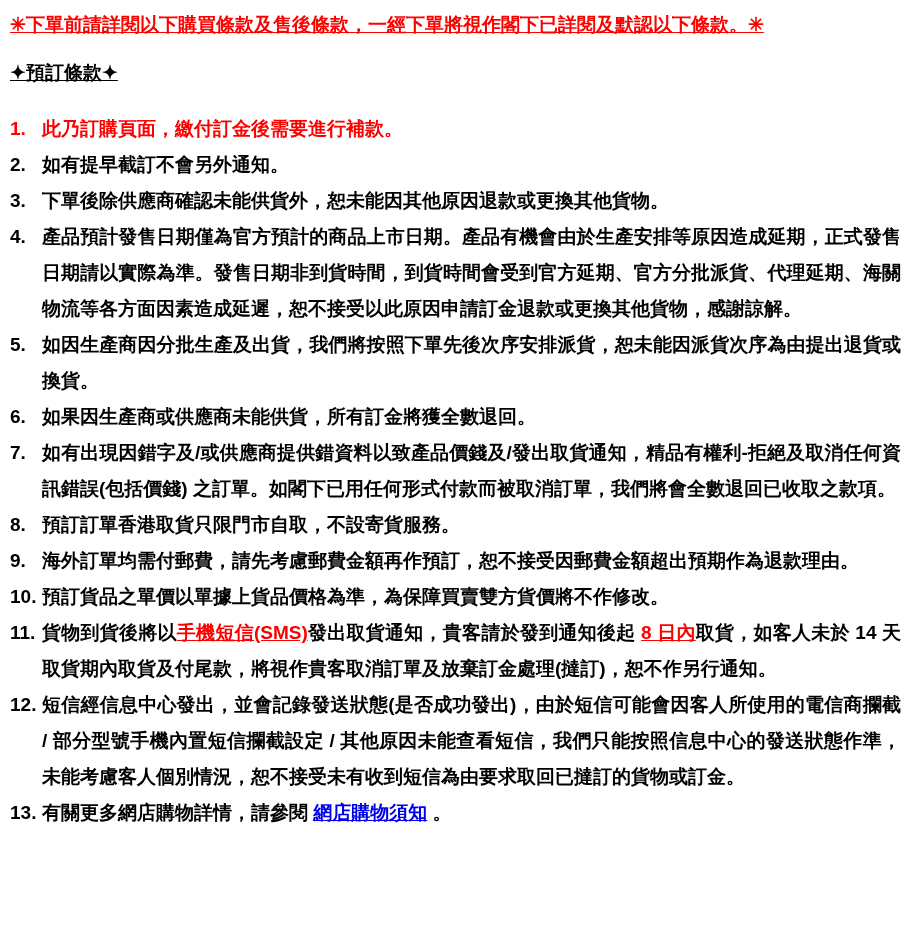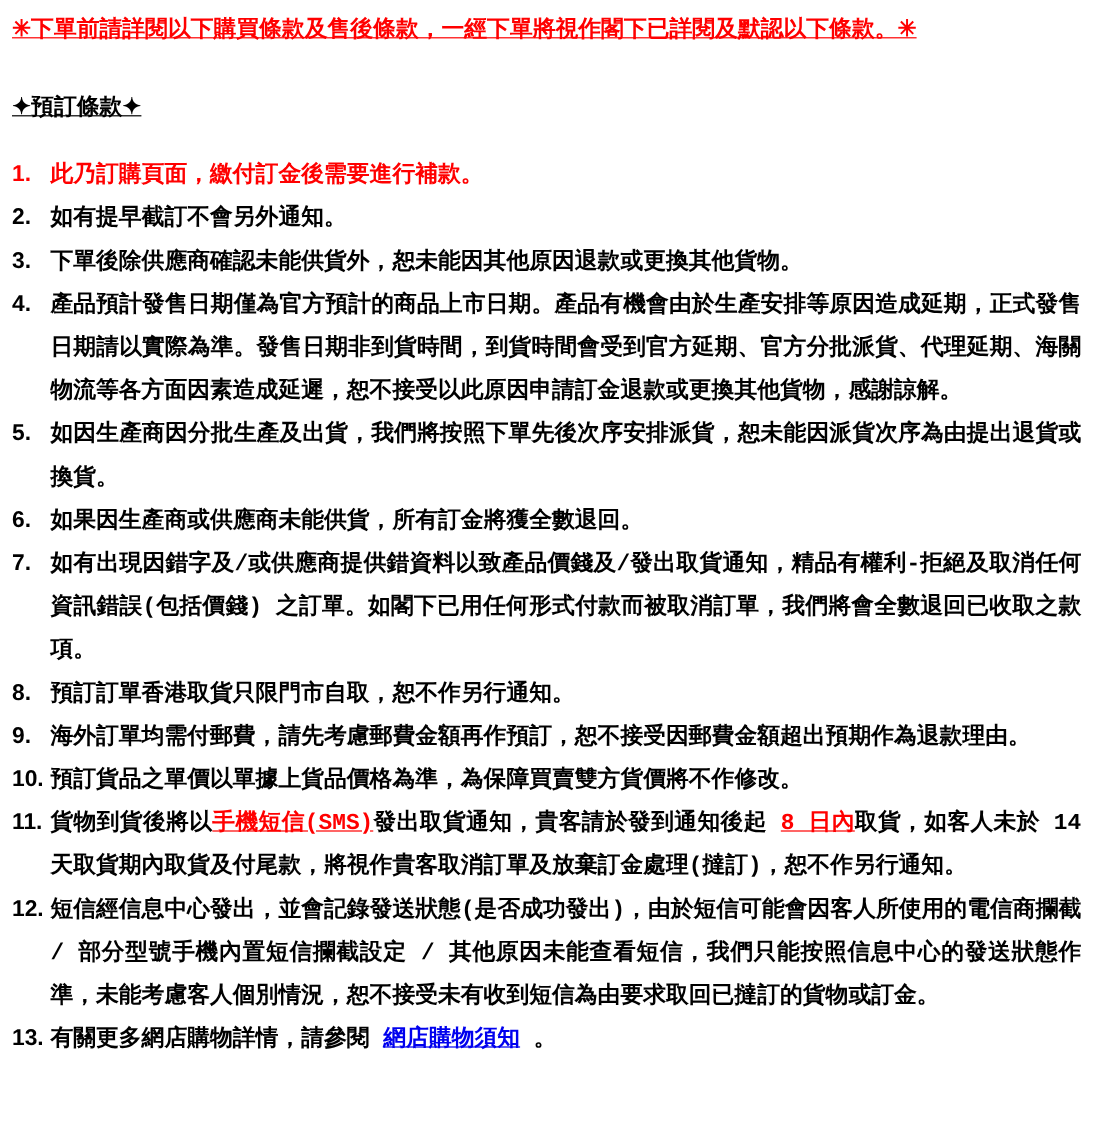--- a/index.html
+++ b/index.html
@@ -13,21 +13,21 @@
     padding: 12px 12px 10px 10px;
     font-family: "Liberation Sans", sans-serif;
     font-weight: bold;
     color: #000000;
     font-size: 19px;
   }
   .notice {
     color: #ff0000;
     text-decoration: underline;
     line-height: 26px;
-    margin-bottom: 39px;
+    margin-bottom: 22px;
   }
   .section-title {
     color: #000000;
     text-decoration: underline;
     line-height: 26px;
     margin-bottom: 25px;
     display: inline-block;
   }
   .terms-list {
     margin: 0;
@@ -40,21 +40,20 @@
   }
   .term-num {
     flex: 0 0 auto;
     min-width: 28px;
     padding-right: 4px;
     white-space: nowrap;
   }
   .term-text {
     flex: 1 1 auto;
     text-align: justify;
-    font-family: Liberation Mono, monospace;
   }
   .term.red, .term.red .term-text, .term.red .term-num {
     color: #ff0000;
   }
   .red-em {
     color: #ff0000;
     text-decoration: underline;
   }
   .blue-link {
     color: #0000ee;
@@ -104,21 +103,21 @@
     <div class="term-text">如果因生產商或供應商未能供貨，所有訂金將獲全數退回。</div>
   </div>
 
   <div class="term">
     <span class="term-num">7.</span>
     <div class="term-text">如有出現因錯字及/或供應商提供錯資料以致產品價錢及/發出取貨通知，精品有權利-拒絕及取消任何資訊錯誤(包括價錢) 之訂單。如閣下已用任何形式付款而被取消訂單，我們將會全數退回已收取之款項。</div>
   </div>
 
   <div class="term">
     <span class="term-num">8.</span>
-    <div class="term-text">預訂訂單香港取貨只限門市自取，恕不作另行通知。</div>
+    <div class="term-text">預訂訂單香港取貨只限門市自取，不設寄貨服務。</div>
   </div>
 
   <div class="term">
     <span class="term-num">9.</span>
     <div class="term-text">海外訂單均需付郵費，請先考慮郵費金額再作預訂，恕不接受因郵費金額超出預期作為退款理由。</div>
   </div>
 
   <div class="term">
     <span class="term-num">10.</span>
     <div class="term-text">預訂貨品之單價以單據上貨品價格為準，為保障買賣雙方貨價將不作修改。</div>

